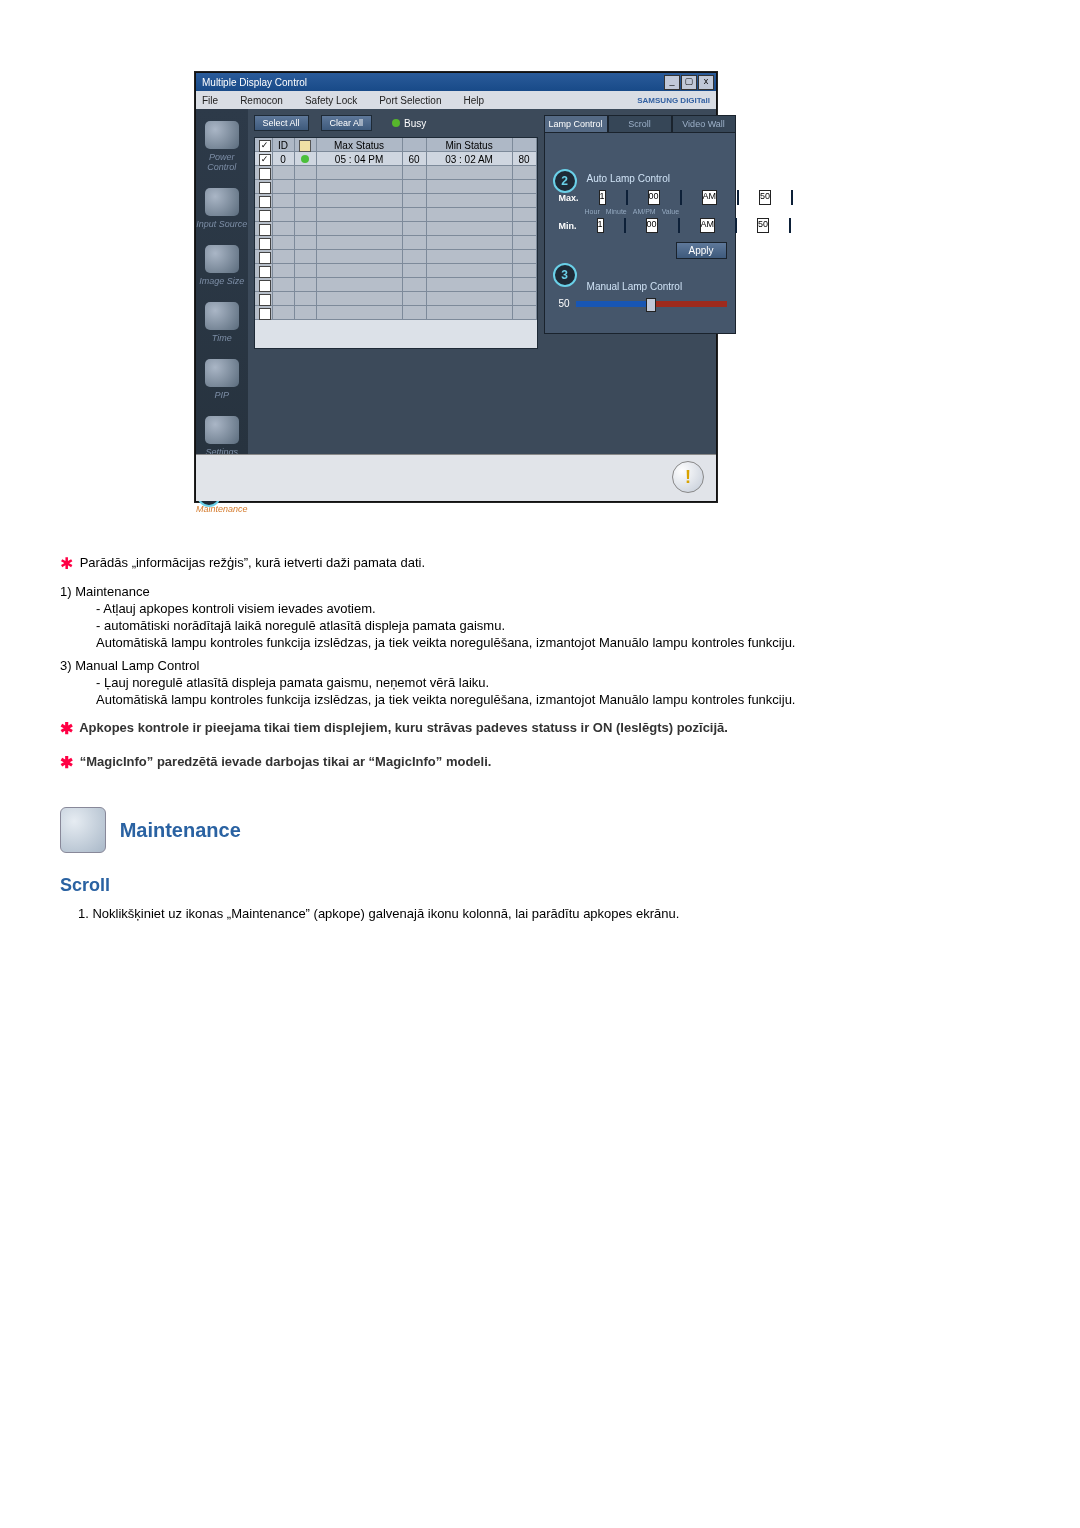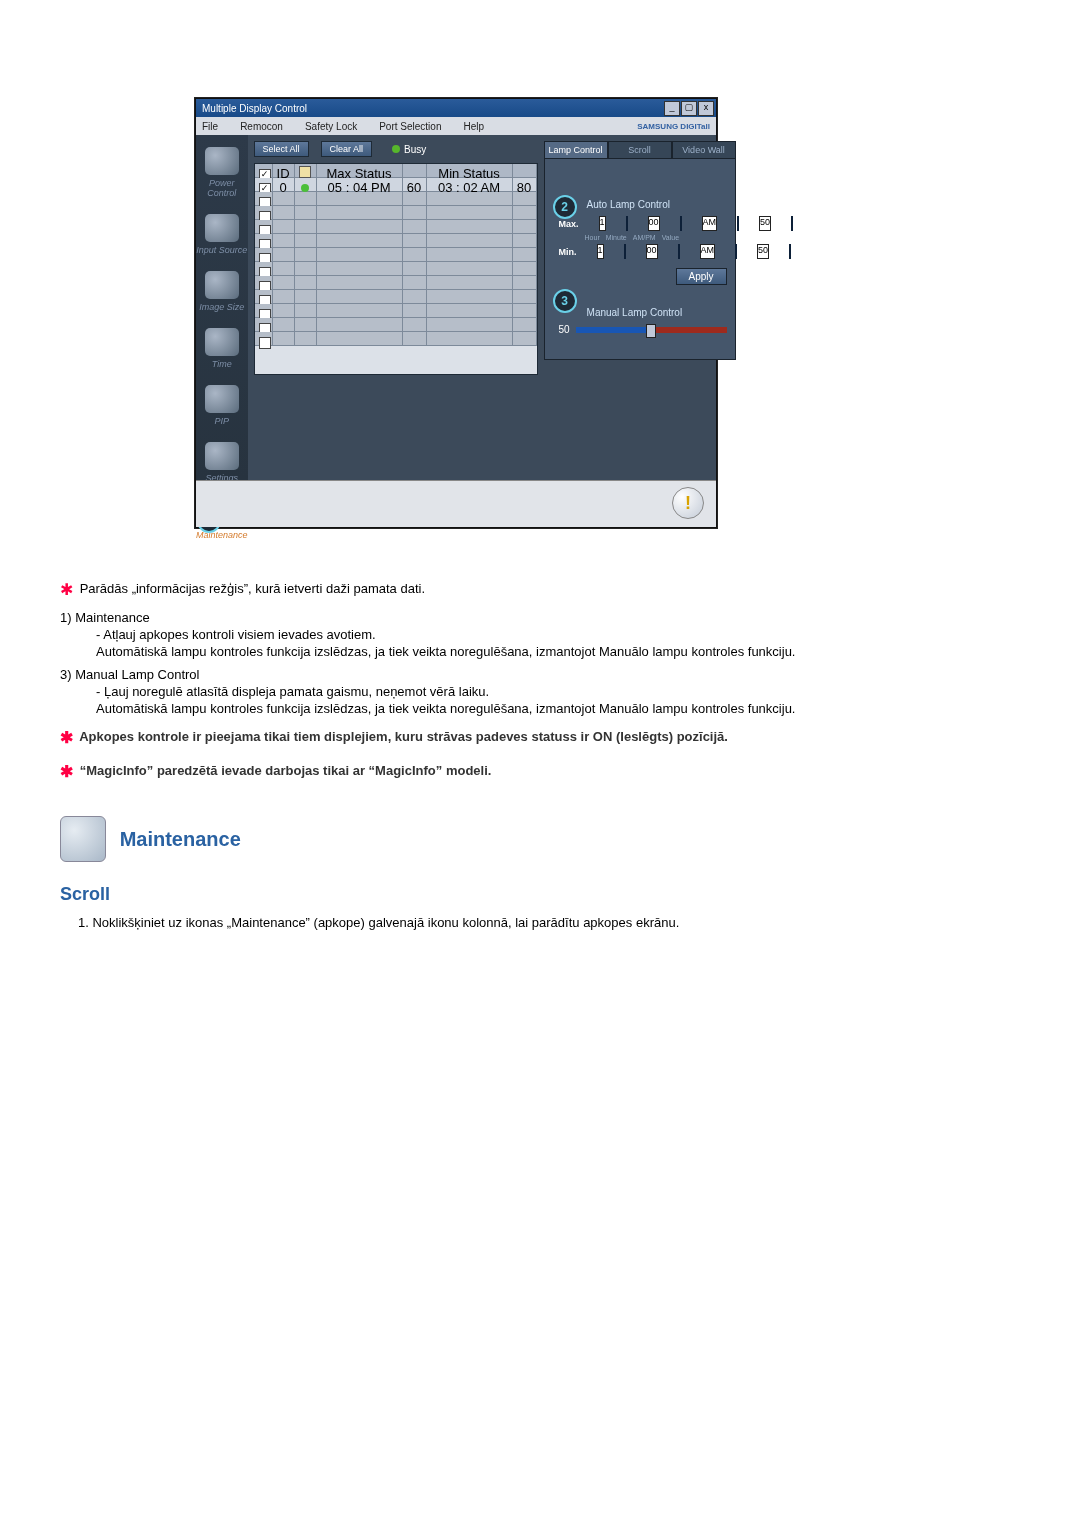--- a/index.html
+++ b/index.html
@@ -6,21 +6,21 @@
     margin: 0;
     padding: 0;
     background: #fff;
     font-family: Arial, Helvetica, sans-serif;
     font-size: 13px;
     color: #000;
     width: 1080px;
   }
   .page {
     width: 912px;
-    padding: 98px 60px 60px 60px;
+    padding: 72px 60px 60px 60px;
     box-sizing: border-box;
   }
   
   .app-window {
     width: 520px;
     margin: 0 auto 50px auto;
     background: #3b4a5c;
     border: 1px solid #111;
     box-shadow: 0 0 0 1px #222;
   }
@@ -113,21 +113,21 @@
     background: linear-gradient(#5e789a, #3e5a7c);
     color: #fff;
     border: 1px solid #1e2a36;
     padding: 2px 8px;
   }
   .busy { display: flex; align-items: center; gap: 4px; color: #fff; font-size: 10px; margin-left: 8px; }
   .busy-dot { width: 8px; height: 8px; background: #57b72c; border-radius: 50%; }
   .grid {
     border: 1px solid #1e2a36;
     background: #dce1e8;
-    font-size: 13px;
+    font-size: 10px;
     height: 210px;
     overflow: hidden;
   }
   .grid-head, .grid-row {
     display: flex;
   }
   .grid-cell {
     border-right: 1px solid #7d8a9a;
     border-bottom: 1px solid #7d8a9a;
     padding: 2px 4px;
@@ -529,20 +529,21 @@
     <p class="para">
       <span class="star">✱</span>
       <span>Parādās „informācijas režģis”, kurā ietverti daži pamata dati.</span>
     </p>
 
     <div class="num-item">
       <span>1)</span> <span>Maintenance</span>
     </div>
     <div class="sub">- Atļauj apkopes kontroli visiem ievades avotiem.</div>
 
+    <div class="sub">- automātiski norādītajā laikā noregulē atlasītā displeja pamata gaismu.</div>
     <div class="sub">Automātiskā lampu kontroles funkcija izslēdzas, ja tiek veikta noregulēšana, izmantojot Manuālo lampu kontroles funkciju.</div>
 
     <div class="num-item">
       <span>3)</span> <span>Manual Lamp Control</span>
     </div>
     <div class="sub">- Ļauj noregulē atlasītā displeja pamata gaismu, neņemot vērā laiku.</div>
     <div class="sub">Automātiskā lampu kontroles funkcija izslēdzas, ja tiek veikta noregulēšana, izmantojot Manuālo lampu kontroles funkciju.</div>
 
     <p class="emph">
       <span class="star">✱</span>

